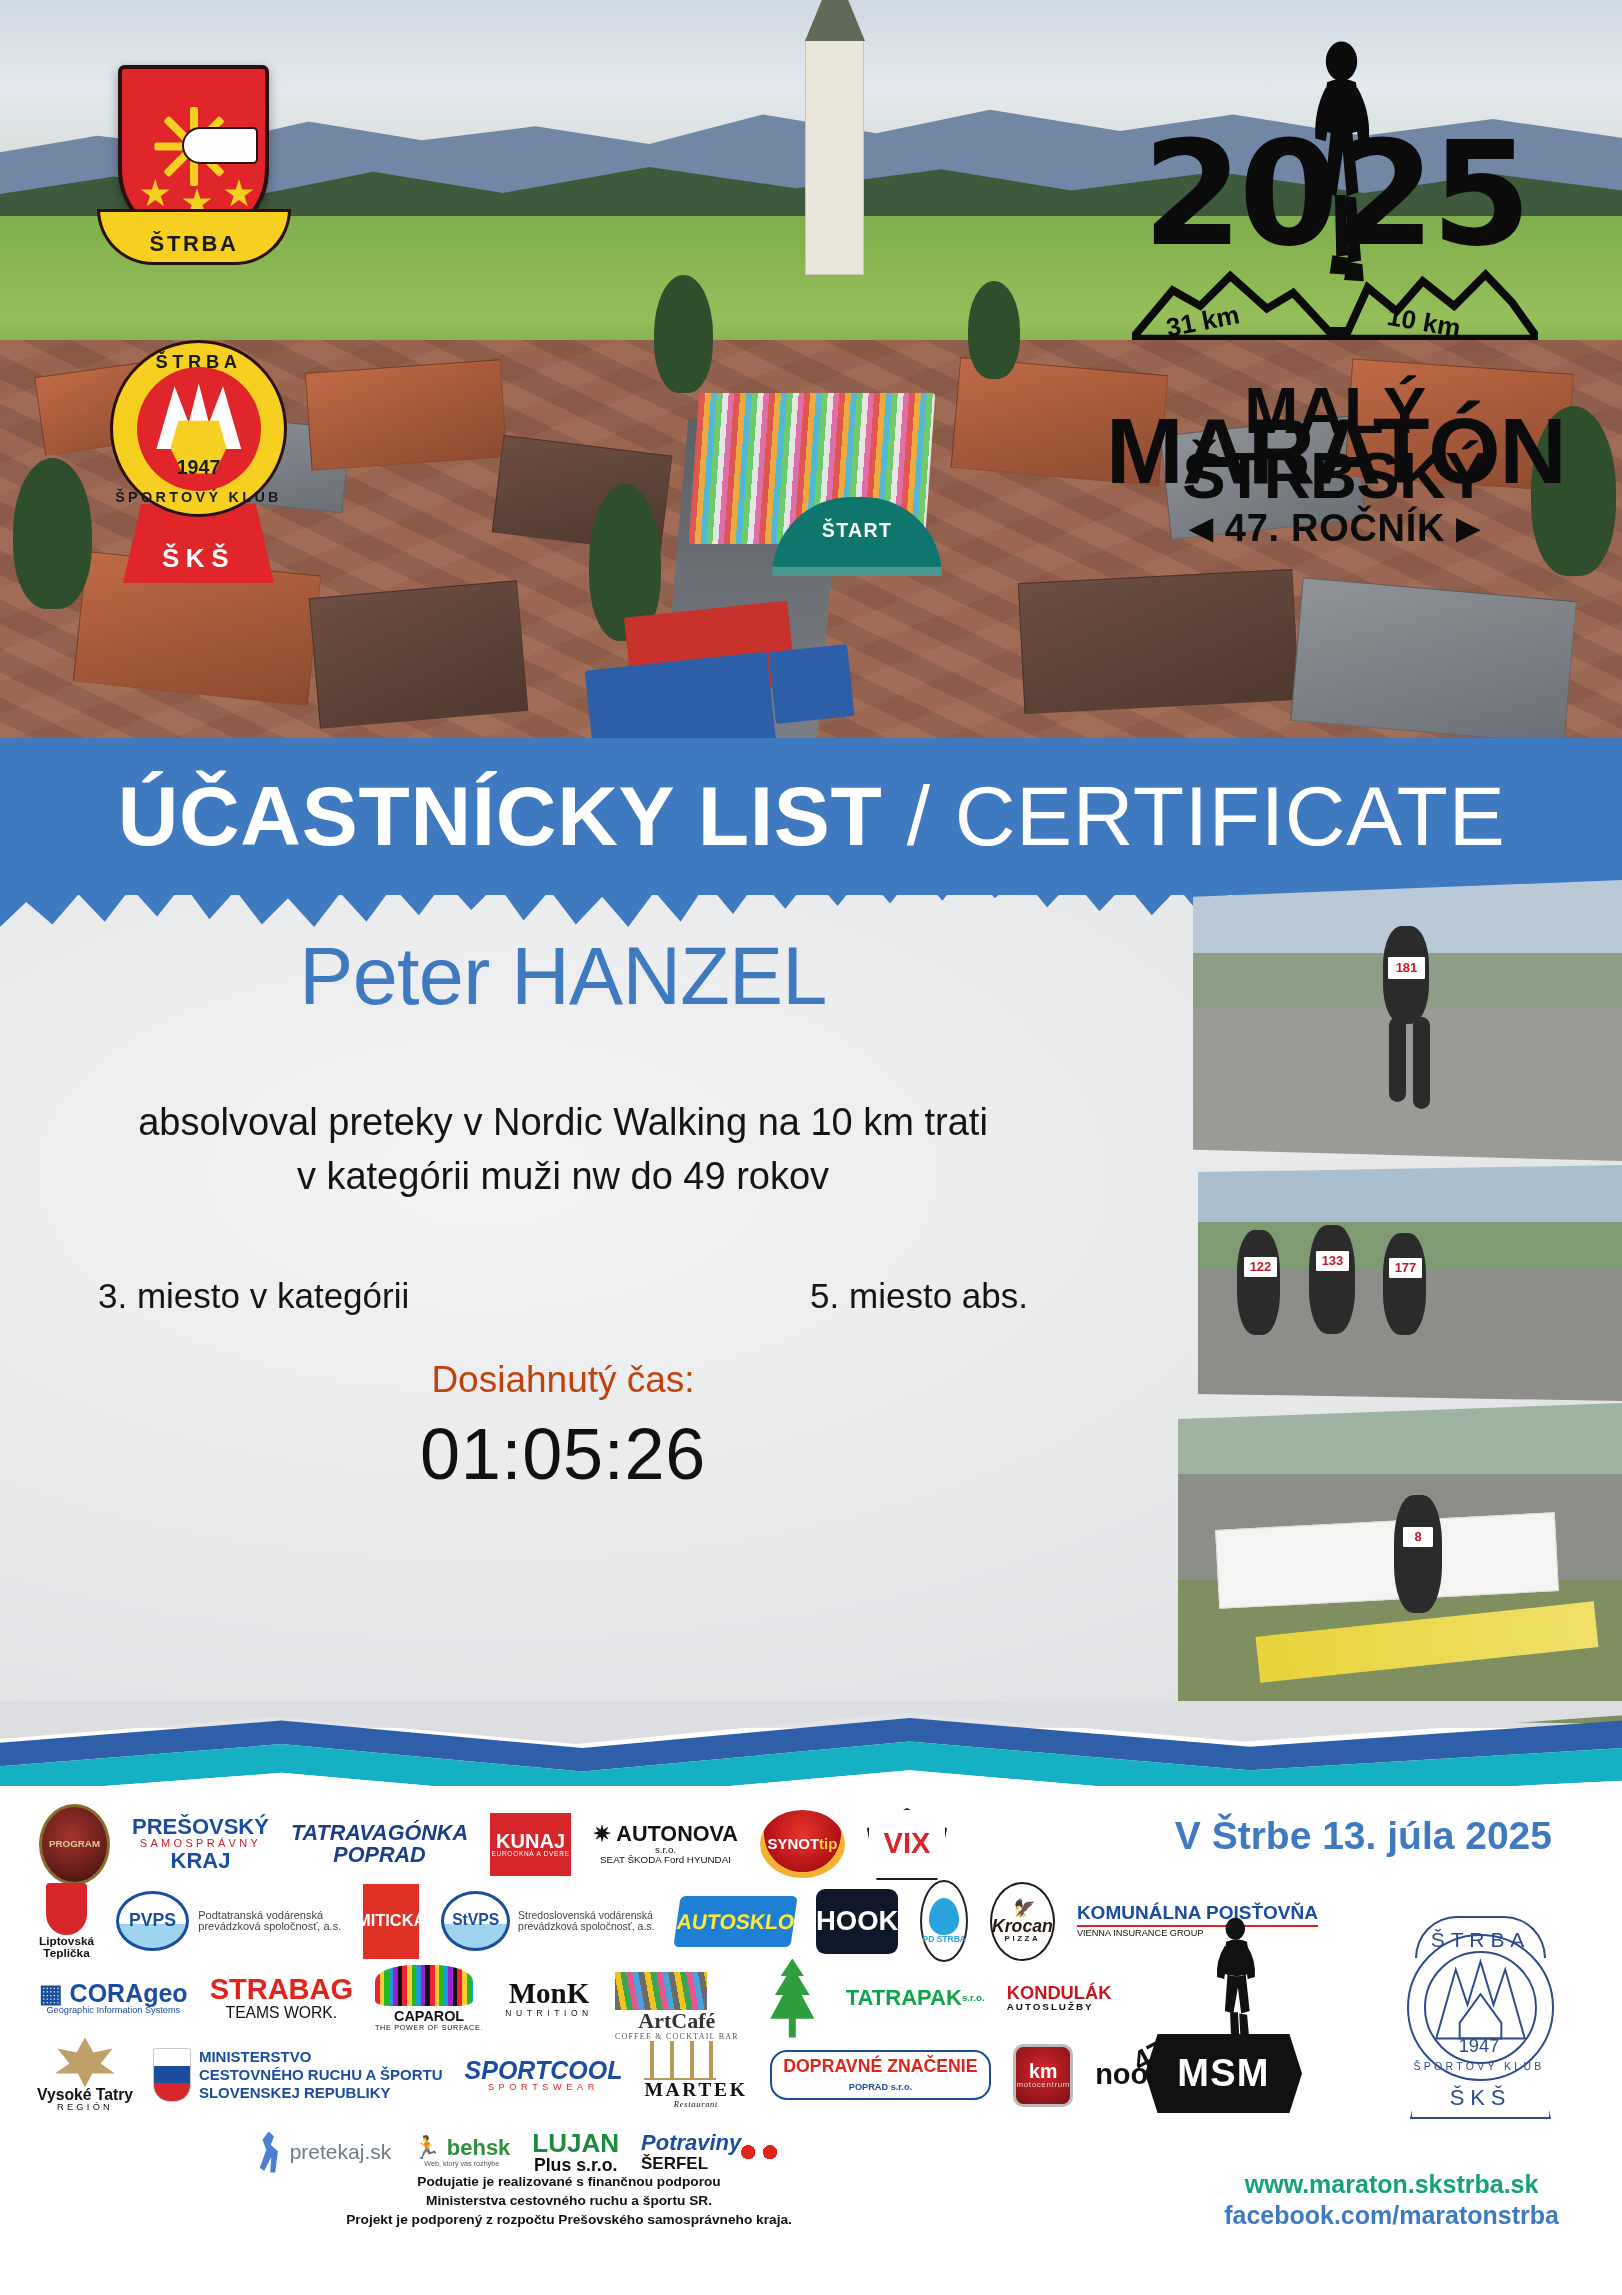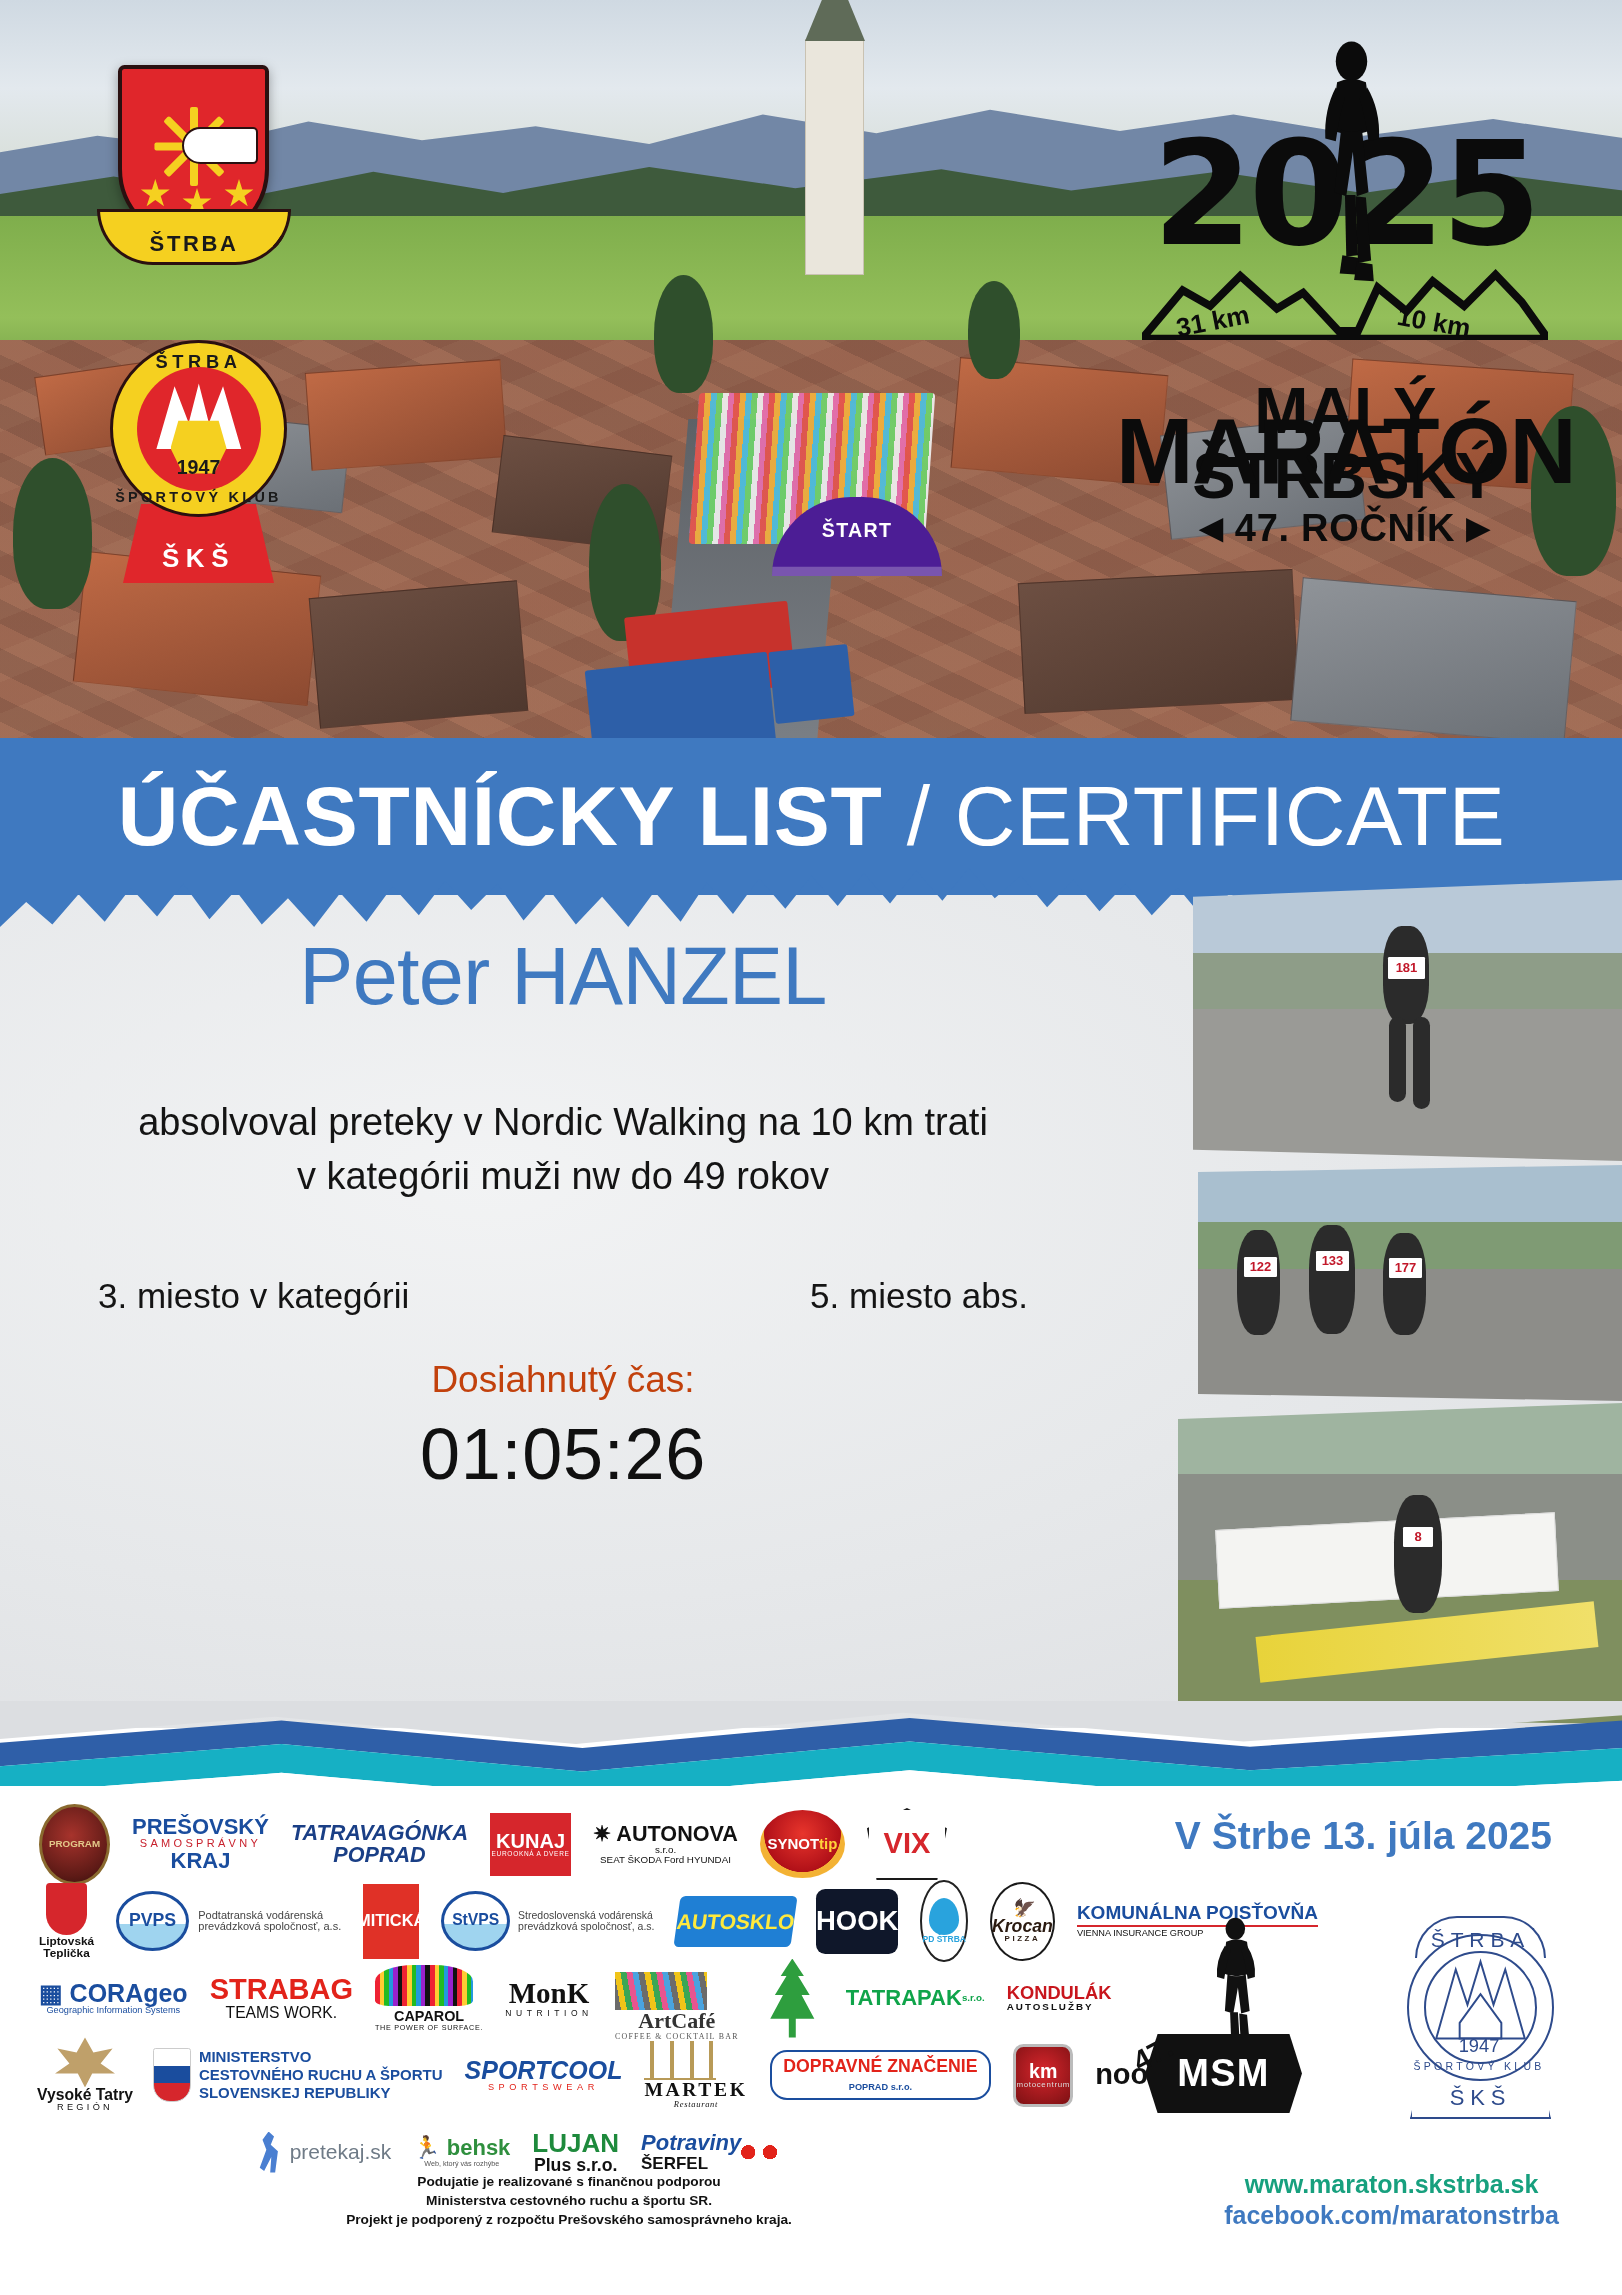--- a/index.html
+++ b/index.html
@@ -57,21 +57,21 @@
   }
   .hero-crowd {
     position:absolute; left:694px; top:393px; width:236px; height:151px;
     background:
       repeating-linear-gradient(90deg,#e8554d 0 5.9px,#f3b13d 5.9px 11.8px,#4ec0e0 11.8px 17.7px,
       #6fd46b 17.7px 23.6px,#f0f0f0 23.6px 29.4px,#e86fb0 29.4px 35px);
     opacity:.92; border-radius:3.9px; transform:skewX(-4deg);
   }
   .hero-arch {
     position:absolute; left:772px; top:497px; width:170px; height:79px;
-    background:#4c1d95; border-radius:85px 85px 0 0;
+    background:#0f766e; border-radius:85px 85px 0 0;
     box-shadow: inset 0 -9.2px 0 rgba(255,255,255,.25);
   }
   .hero-arch span {
     position:absolute; left:0; right:0; top:22px; text-align:center;
     color:#fff; font-weight:bold; font-size:19.6px; letter-spacing:1.3px;
   }
   .hero-church {
     position:absolute; left:805px; top:39px; width:59px; height:236px;
     background:#eae6dc; border:1.3px solid #c9c2b2;
   }
@@ -148,21 +148,21 @@
   .sks-arc-top{ top:7.9px; font-size:18.3px; }
   .sks-arc-bot{ bottom:9.2px; font-size:14.4px; letter-spacing:3.3px; }
   .sks-base {
     position:absolute; left:123px; top:504px; width:151px; height:79px;
     background:#e0262b; clip-path: polygon(12% 0, 88% 0, 100% 100%, 0 100%);
     display:flex; align-items:flex-end; justify-content:center; padding-bottom:9.2px;
   }
   .sks-base span{ font-weight:bold; font-size:26px; color:#fff; letter-spacing:6.5px; }
 
   
-  .event-logo { position:absolute; right:49px; top:39px; width:458px; height:543px; color:#0b0b0b; }
+  .event-logo { position:absolute; right:59px; top:39px; width:458px; height:543px; color:#0b0b0b; }
   .ev-year {
     position:absolute; left:0; top:98px; width:458px; text-align:center;
     font-size:144px; font-weight:bold; line-height:.8; letter-spacing:-3.9px;
     font-family:"DejaVu Sans", sans-serif;
   }
   .ev-runner {
     position:absolute; left:196px; top:0px; width:79px; height:262px;
   }
   .ev-mtn { position:absolute; left:26px; top:229px; width:406px; height:72px; }
   .ev-km { position:absolute; font-size:26px; font-weight:bold; transform:rotate(-11deg); }

